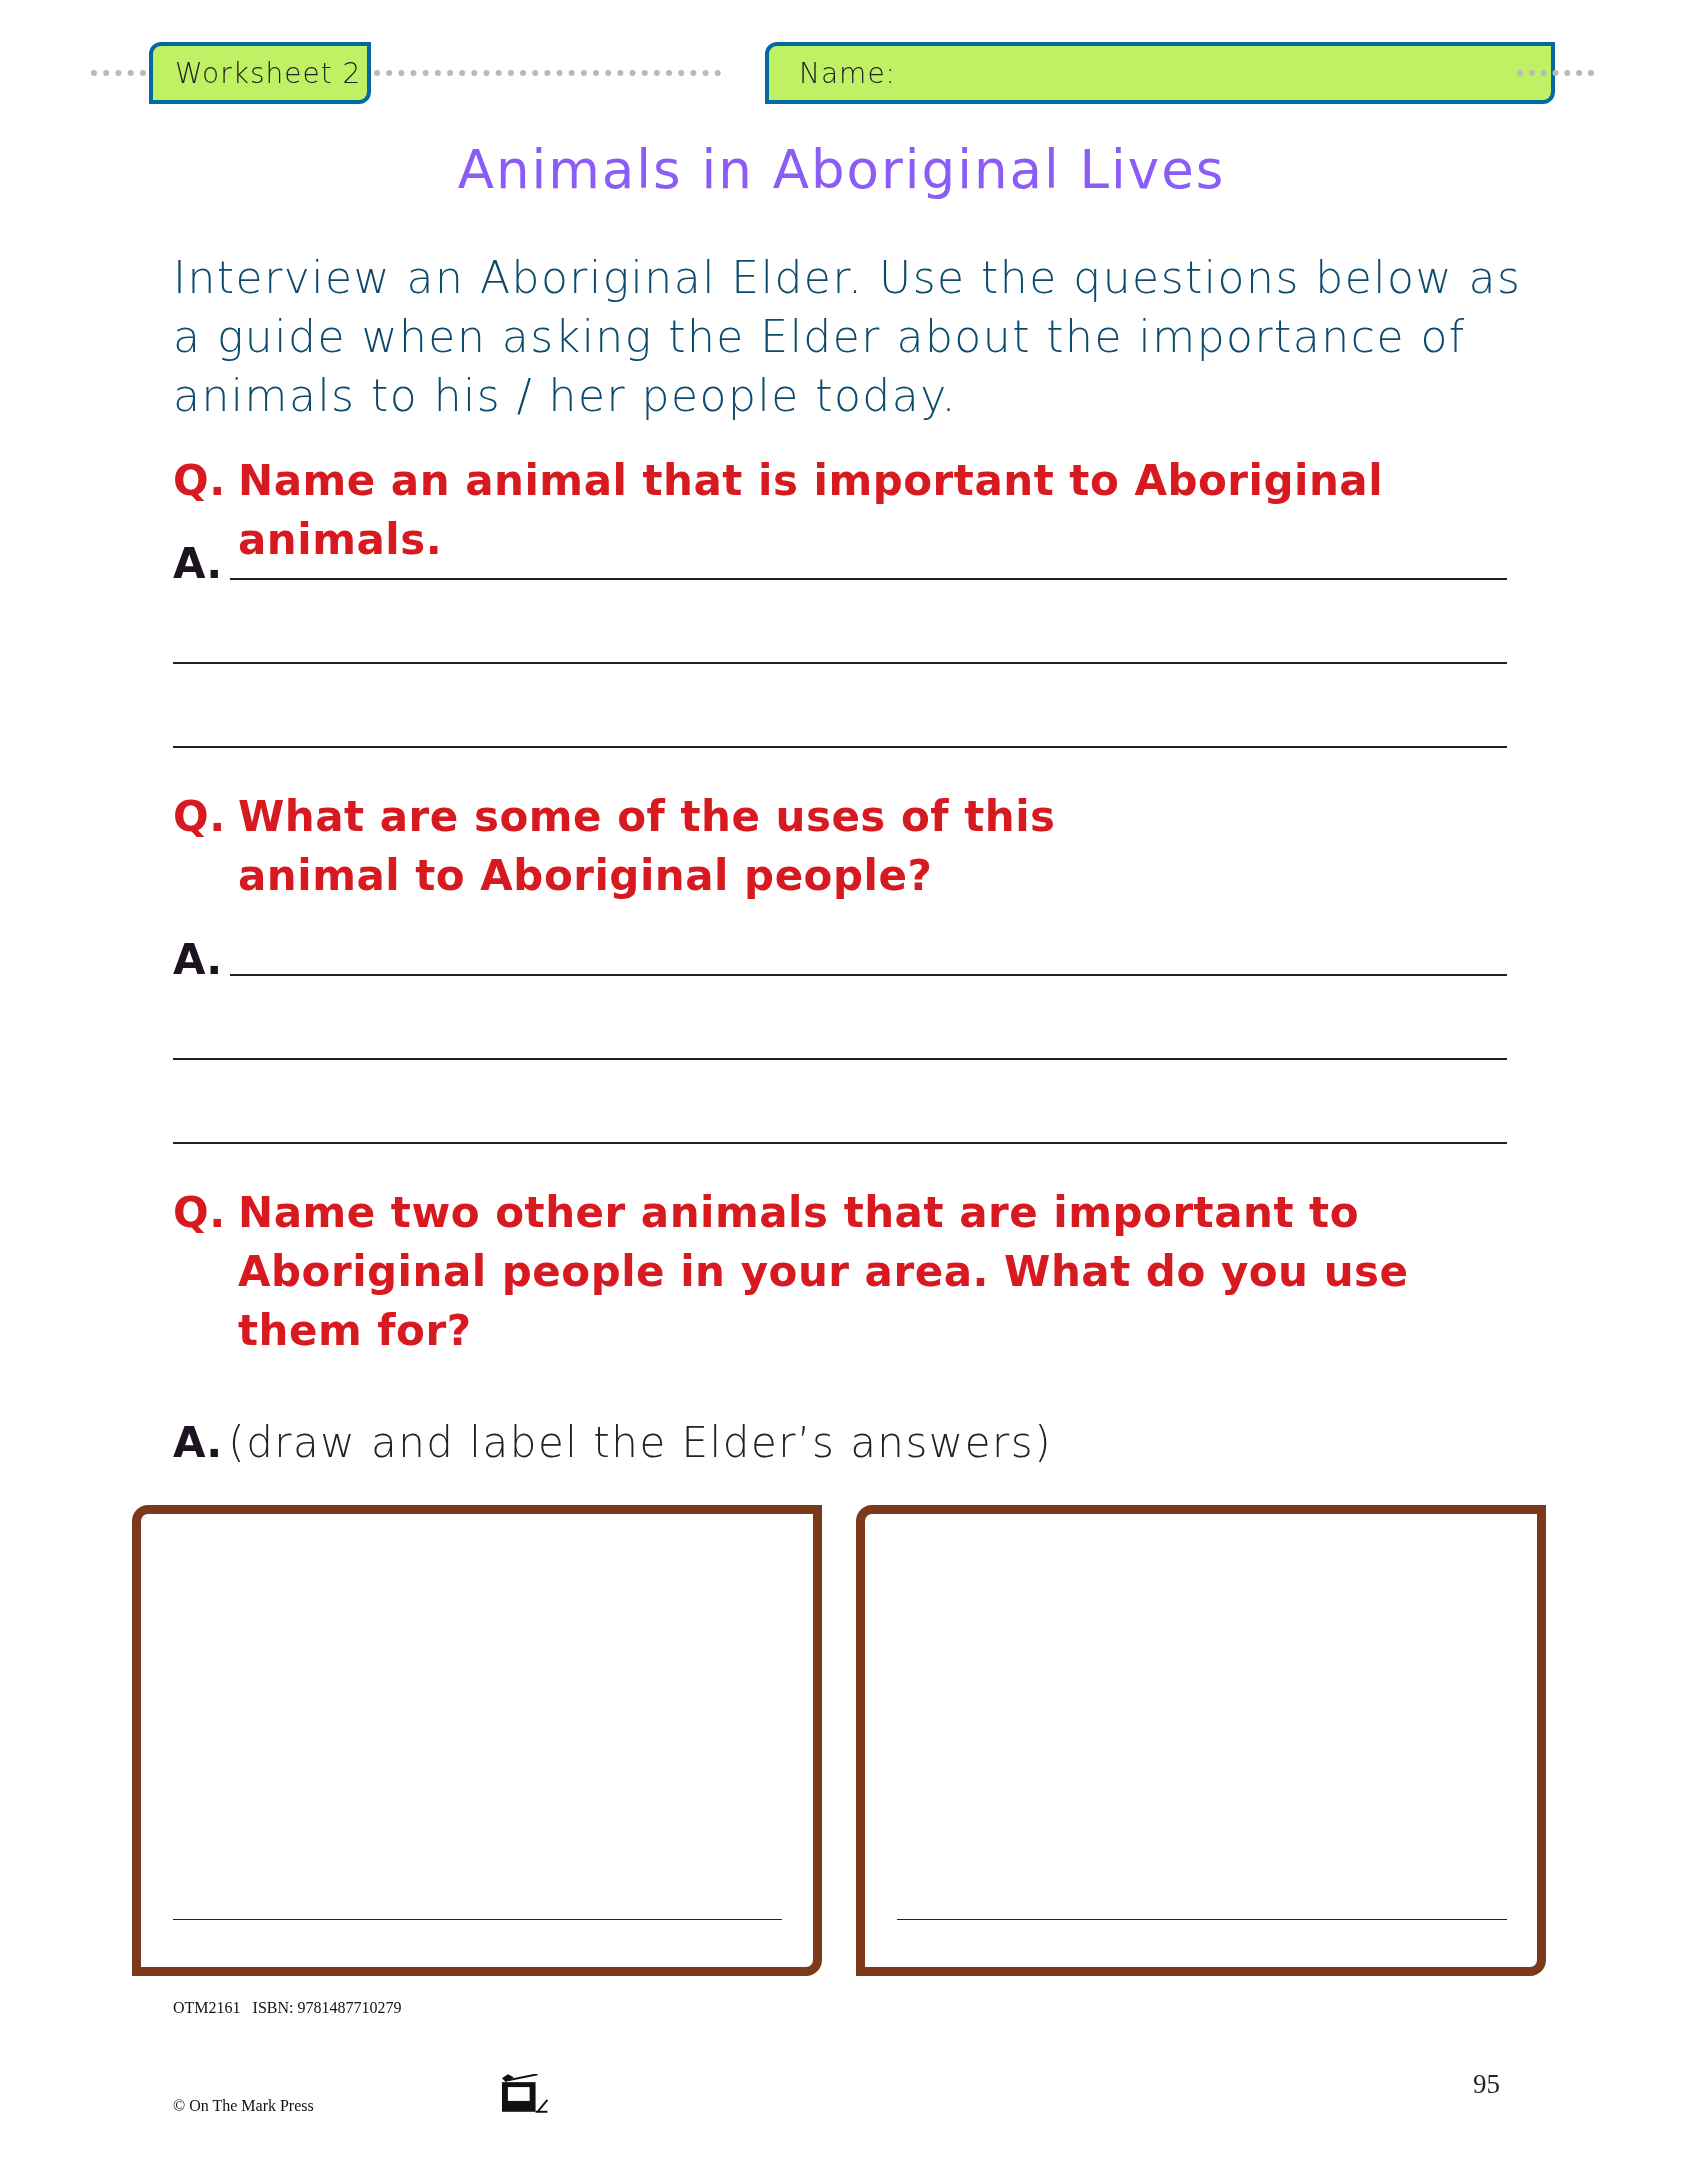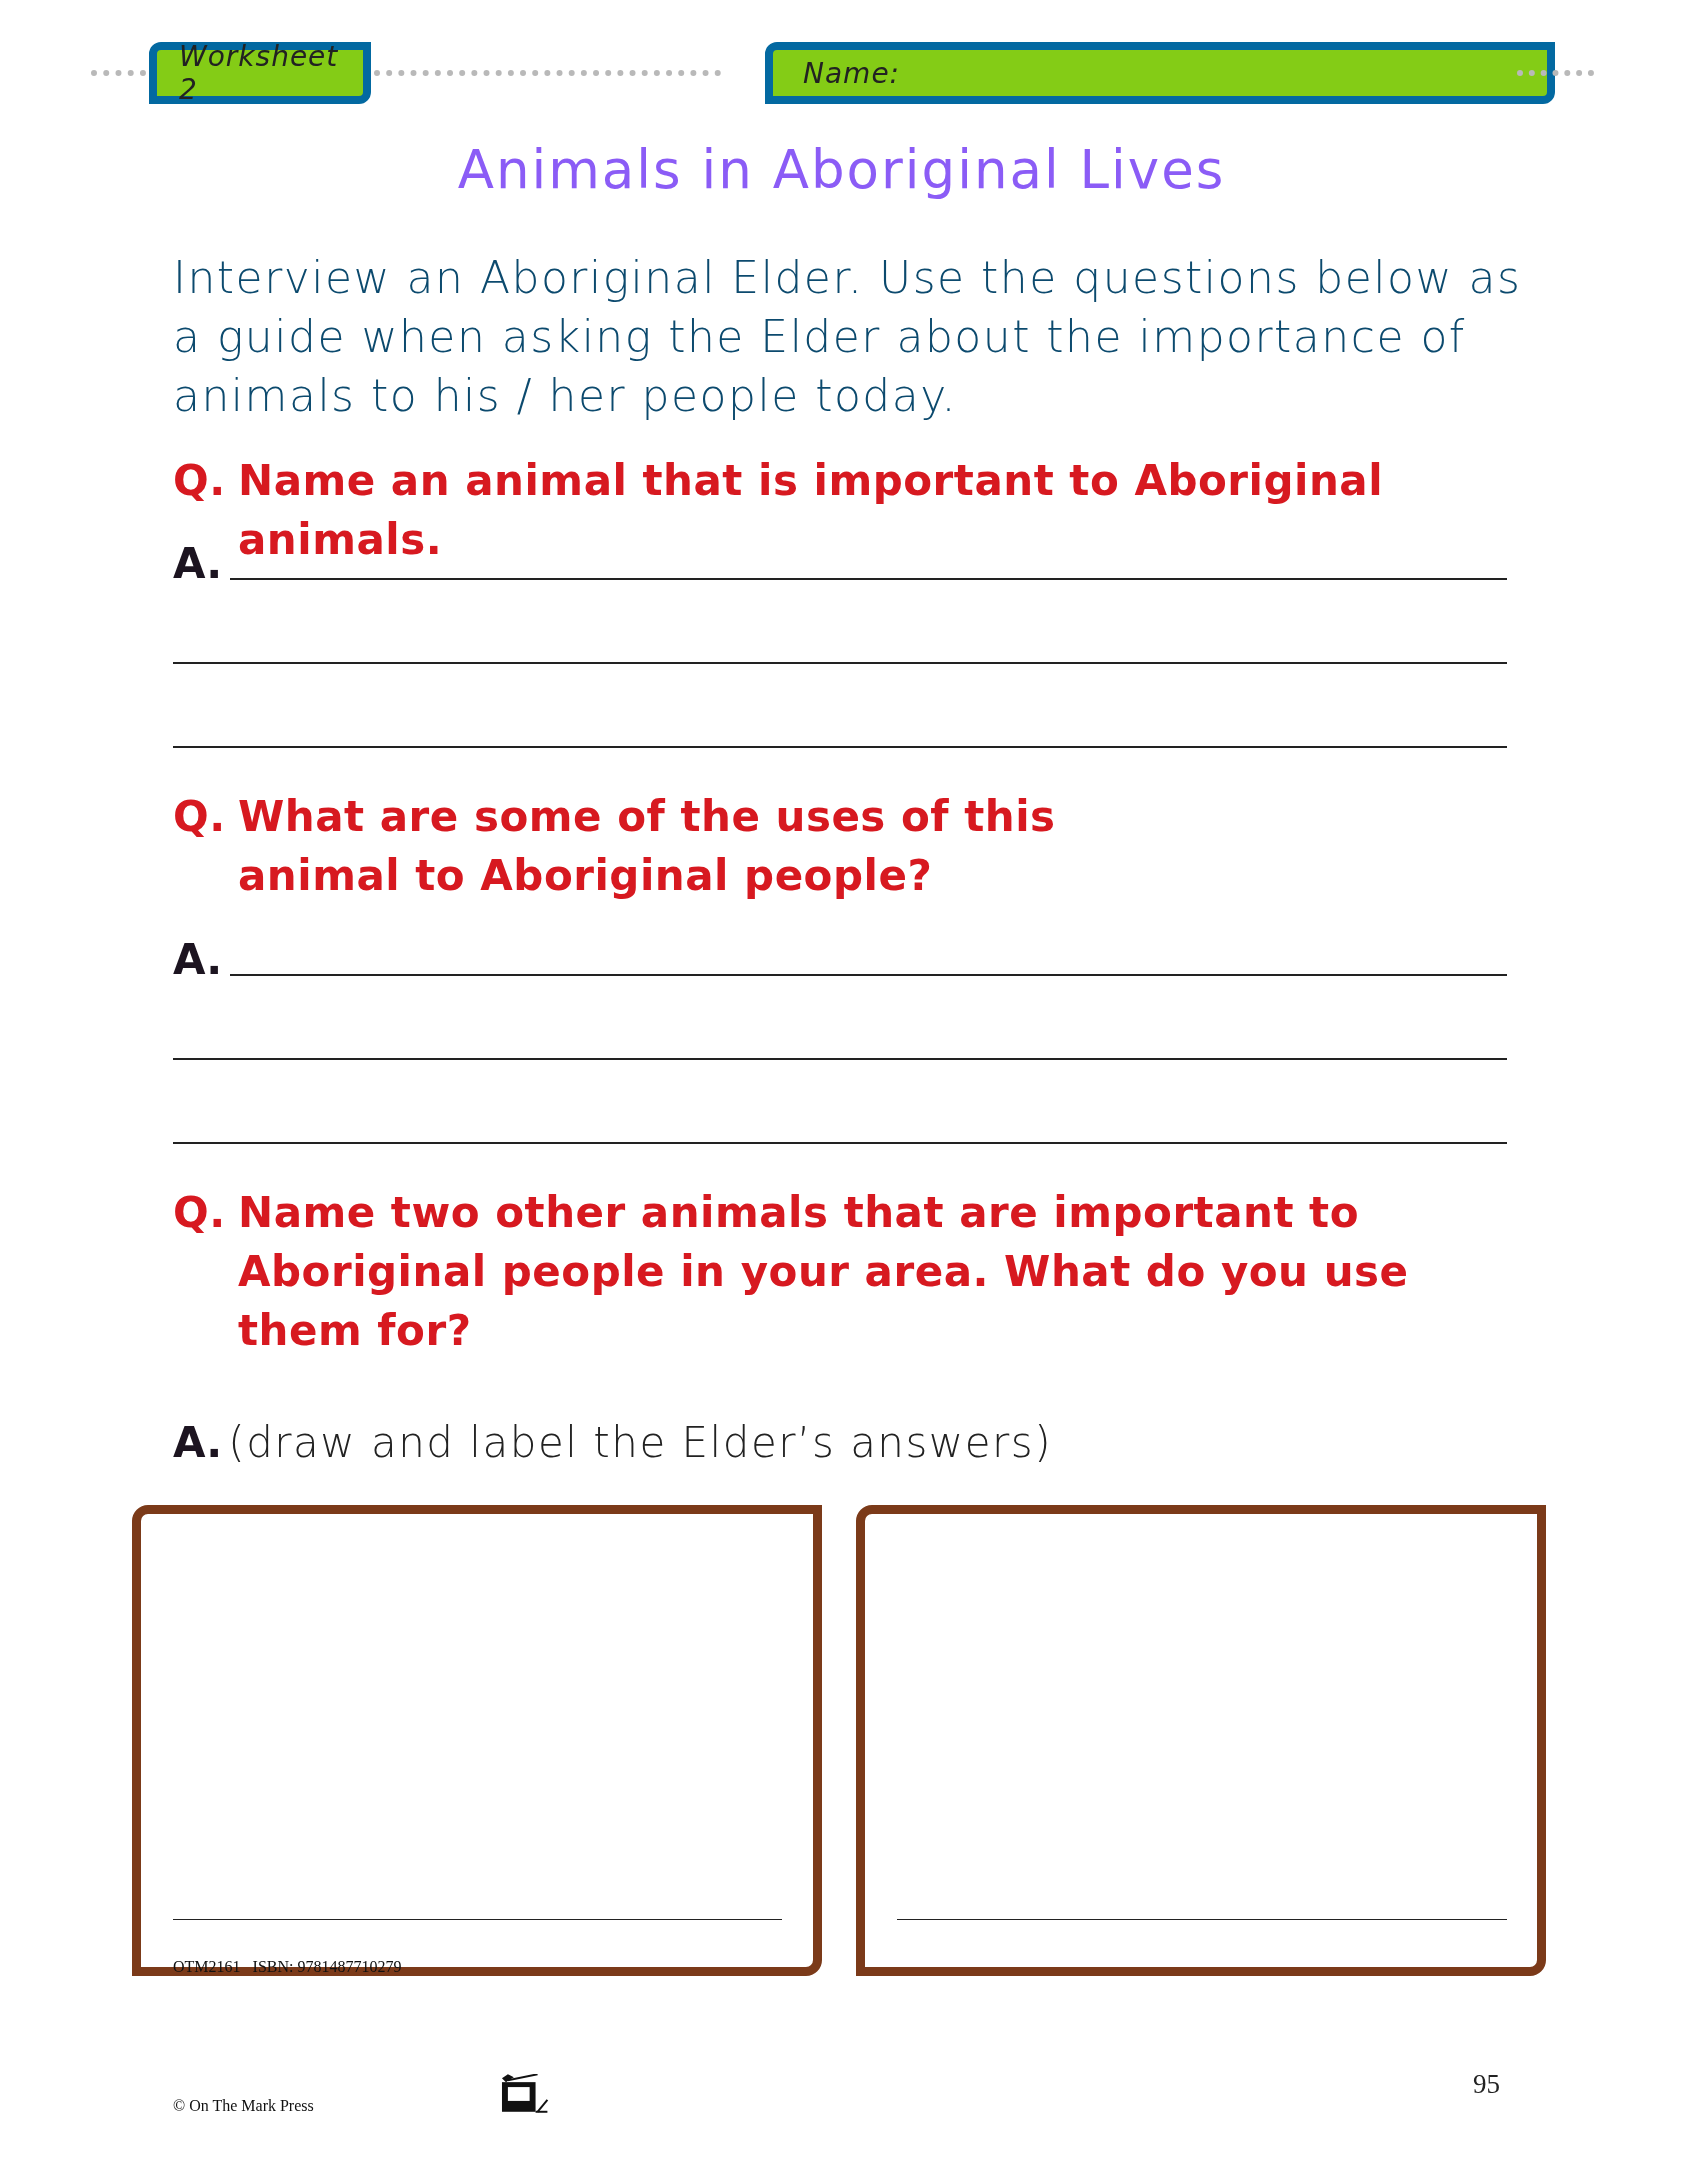--- a/index.html
+++ b/index.html
@@ -1,19 +1,19 @@
 <!DOCTYPE html>
 <html><head>
 <meta charset="utf-8">
 <style>
   html, body { margin:0; padding:0; background:#ffffff; }
   body { width:1683px; height:2178px; position:relative; overflow:hidden; font-family:"DejaVu Sans", sans-serif; color:#1a1a1a; }
   .abs { position:absolute; }
   .dots { position:absolute; height:0; border-top:6px dotted #b9b9b9; top:70px; }
-  .hdr-box { position:absolute; border:8px solid #0369a1; border-radius:12px 0 12px 0; background:#84cc16; box-sizing:border-box;font-style:italic; }
+  .hdr-box { position:absolute; border:4px solid #0369a1; border-radius:12px 0 12px 0; background:#bef264; box-sizing:border-box; }
   .hdr-label { position:absolute; left:22px; top:50%; transform:translateY(-50%); font-family:"DejaVu Sans", sans-serif; font-weight:200; font-size:28px; color:#222; letter-spacing:1px; }
   .title { position:absolute; left:0; width:1683px; top:139px; text-align:center; font-family:"DejaVu Sans", sans-serif; font-weight:normal; font-size:53px; color:#8b5cf6; letter-spacing:2px; }
   .intro { position:absolute; left:173px; top:248px; width:1366px; font-family:"DejaVu Sans", sans-serif; font-weight:200; font-size:44px; line-height:59px; color:#0c4a6e; letter-spacing:1.5px; }
   .q { position:absolute; left:173px; font-family:"DejaVu Sans", sans-serif; font-weight:bold; font-size:42px; line-height:59px; color:#d71920; letter-spacing:0.5px; }
   .q .qmark { display:inline-block; width:65px; }
   .q .qtext { display:inline-block; vertical-align:top; width:1307px; }
   .a-label { position:absolute; left:173px; font-family:"DejaVu Sans", sans-serif; font-weight:bold; font-size:42px; color:#1c1420; }
   .a-hint { font-weight:200; font-family:"DejaVu Sans", sans-serif; color:#222; letter-spacing:1.5px; margin-left:6px; }
   .rule { position:absolute; height:0; border-top:2px solid #222; }
   .draw-box { position:absolute; border:9px solid #7b3a19; border-radius:16px 0 16px 0; box-sizing:border-box; background:#fff; }
@@ -60,21 +60,21 @@
 <div class="a-label" style="top:1386px;margin-top:32px;">
   <span>A.</span><span class="a-hint">(draw and label the Elder’s answers)</span>
 </div>
 
 <div class="draw-box" style="left:132px; top:1505px; width:690px; height:471px;"></div>
 <div class="draw-line" style="left:173px; width:609px; top:1919px;"></div>
 
 <div class="draw-box" style="left:856px; top:1505px; width:690px; height:471px;"></div>
 <div class="draw-line" style="left:897px; width:610px; top:1919px;"></div>
 
-<div class="footer-text" style="left:173px; top:1958px;">
+<div class="footer-text" style="left:173px; top:1999px;">
   <span>OTM2161</span>&nbsp;&nbsp;&nbsp;<span>ISBN: 9781487710279</span>
 </div>
 <div class="footer-text" style="left:173px; top:2097px;">© On The Mark Press</div>
 
 <div class="abs" style="left:500px; top:2074px; width:79px; height:40px;">
   <svg width="79" height="40" viewBox="0 0 80 40">
     <polygon points="2,4 8,0 14,3 6,8" fill="#111"></polygon>
     <line x1="8" y1="6" x2="38" y2="0" stroke="#111" stroke-width="2"></line>
     <rect x="2" y="8" width="34" height="30" fill="#111"></rect>
     <rect x="8" y="13" width="22" height="14" fill="#fff"></rect>

